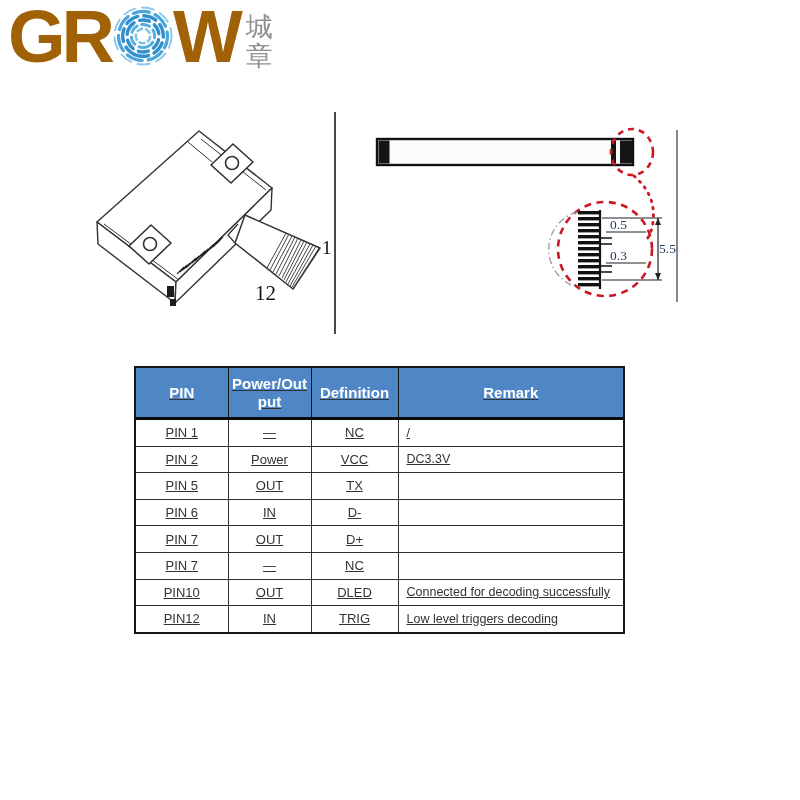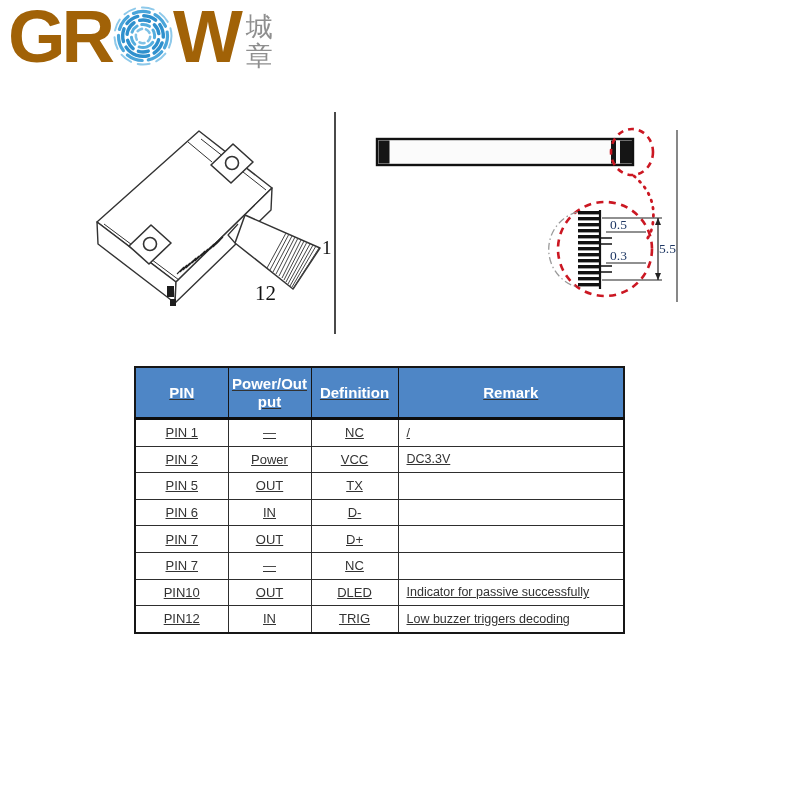--- a/index.html
+++ b/index.html
@@ -237,22 +237,22 @@
       <tr>
         <td class="c0">PIN 7</td>
         <td class="c1">—</td>
         <td class="c2">NC</td>
         <td class="c3"></td>
       </tr>
       <tr>
         <td class="c0">PIN10</td>
         <td class="c1">OUT</td>
         <td class="c2">DLED</td>
-        <td class="c3">Indicator for passive successfully</td>
+        <td class="c3">Connected for decoding successfully</td>
       </tr>
       <tr>
         <td class="c0">PIN12</td>
         <td class="c1">IN</td>
         <td class="c2">TRIG</td>
-        <td class="c3">Low buzzer triggers decoding</td>
+        <td class="c3">Low level triggers decoding</td>
       </tr>
     </tbody>
 </table>
 
 </body></html>

